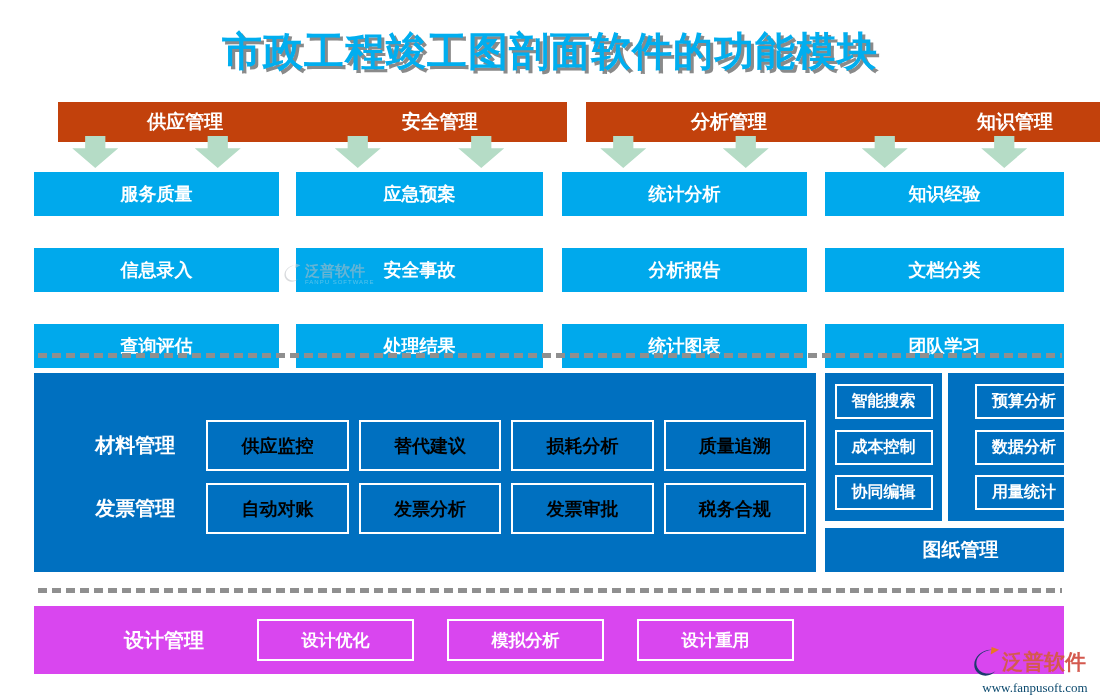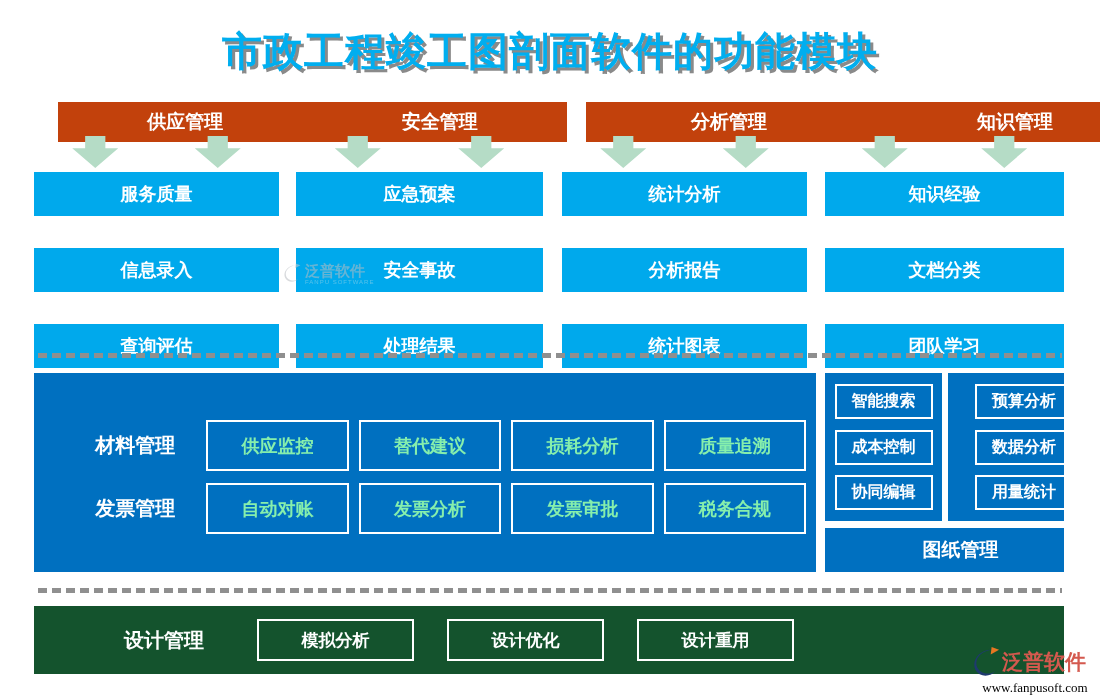--- a/index.html
+++ b/index.html
@@ -39,62 +39,62 @@
   .dash1 { top:353px; }
   .dash2 { top:588px; }
 
   .mid-panel { position:absolute; left:34px; top:373px; width:782px; height:199px; background:#0070C0; }
   .mid-row { position:absolute; left:0; right:0; display:flex; align-items:center; }
   .mid-row1 { top:47px; }
   .mid-row2 { top:110px; }
   .mid-label { margin-left:30px; width:143px; text-align:center; color:#ffffff; font-size:20px; font-weight:bold; }
   .mid-btn {
     width:143px; height:51px; margin-right:10px; border:2px solid #ffffff;
-    color:#86efac; font-size:18px; font-weight:600;
+    color:#000000; font-size:18px; font-weight:600;
     display:flex; align-items:center; justify-content:center;
   }
 
   .side-panel {
     position:absolute; top:373px; height:148px; background:#0070C0;
     display:flex; flex-direction:column; align-items:center; justify-content:space-evenly;
   }
   .side-a { left:825px; width:117px; }
   .side-b { left:948px; width:116px;padding-left:36px; }
   .side-btn {
     width:98px; height:35px; border:2px solid #ffffff; color:#ffffff;
     font-size:16px; font-weight:600; display:flex; align-items:center; justify-content:center;
   }
 
   .drawing-bar {
     position:absolute; left:825px; top:528px; width:239px; height:44px; background:#0070C0;
     color:#ffffff; font-size:19px; font-weight:bold;
     display:flex; align-items:center; justify-content:center;padding-left:32px;
   }
 
-  .btm-panel { position:absolute; left:34px; top:606px; width:1030px; height:68px; background:#14532d; display:flex; align-items:center; }
+  .btm-panel { position:absolute; left:34px; top:606px; width:1030px; height:68px; background:#d946ef; display:flex; align-items:center; }
   .btm-label { margin-left:70px; width:120px; text-align:center; color:#ffffff; font-size:20px; font-weight:bold; }
   .btm-btn {
     width:157px; height:42px; margin-left:33px; border:2px solid #ffffff;
     color:#ffffff; font-size:17px; font-weight:600;
     display:flex; align-items:center; justify-content:center;
   }
   .btm-btn.first { margin-left:64px; }
 
   .wm-center {
     position:absolute; left:283px; top:262px; display:flex; align-items:flex-start; gap:4px;
     opacity:0.55; pointer-events:none;
   }
   .wm-center .wm-txts { display:flex; flex-direction:column; }
   .wm-center .wm-cn { font-size:15px; font-weight:bold; color:#b9bdc2; line-height:17px; }
   .wm-center .wm-en { font-size:6px; color:#9fd6e8; letter-spacing:1px; }
 
   .wm-corner { position:absolute; left:972px; top:646px; width:126px; }
   .wm-corner .row { display:flex; align-items:center; gap:2px; }
   .wm-corner .wm-cn { font-size:21px; font-weight:bold; color:#D4594E; }
-  .wm-corner .wm-url { font-family:"Liberation Serif","DejaVu Serif",serif; font-size:13px; color:#000000; text-align:center; margin-top:2px; }
+  .wm-corner .wm-url { font-family:"Liberation Serif","DejaVu Serif",serif; font-size:13px; color:#0c4a6e; text-align:center; margin-top:2px; }
 </style>
 </head>
 <body>
 
 <div class="canvas">
 
   <div class="title">市政工程竣工图剖面软件的功能模块</div>
 
   <div class="hbar hbar1">
     <div class="hcell">供应管理</div>
@@ -172,22 +172,22 @@
     <div class="side-btn">数据分析</div>
     <div class="side-btn">用量统计</div>
   </div>
 
   <div class="drawing-bar">图纸管理</div>
 
   <div class="dash dash2"></div>
 
   <div class="btm-panel">
     <div class="btm-label">设计管理</div>
+    <div class="btm-btn">设计优化</div>
     <div class="btm-btn">模拟分析</div>
-    <div class="btm-btn">设计优化</div>
     <div class="btm-btn">设计重用</div>
   </div>
 
   <div class="wm-center">
     <svg width="18" height="22" viewBox="0 0 30 34">
       <path d="M22 4 C10 5 3 13 5 21 C7 29 18 32 25 27 C20 33 8 34 3.5 25 C-1 15 9 3 22 4 Z" fill="#b9bdc2"></path>
       <path d="M21 1 L29 4 L20 9 Z" fill="#c9ccd0"></path>
     </svg>
     <div class="wm-txts">
       <div class="wm-cn">泛普软件</div>

